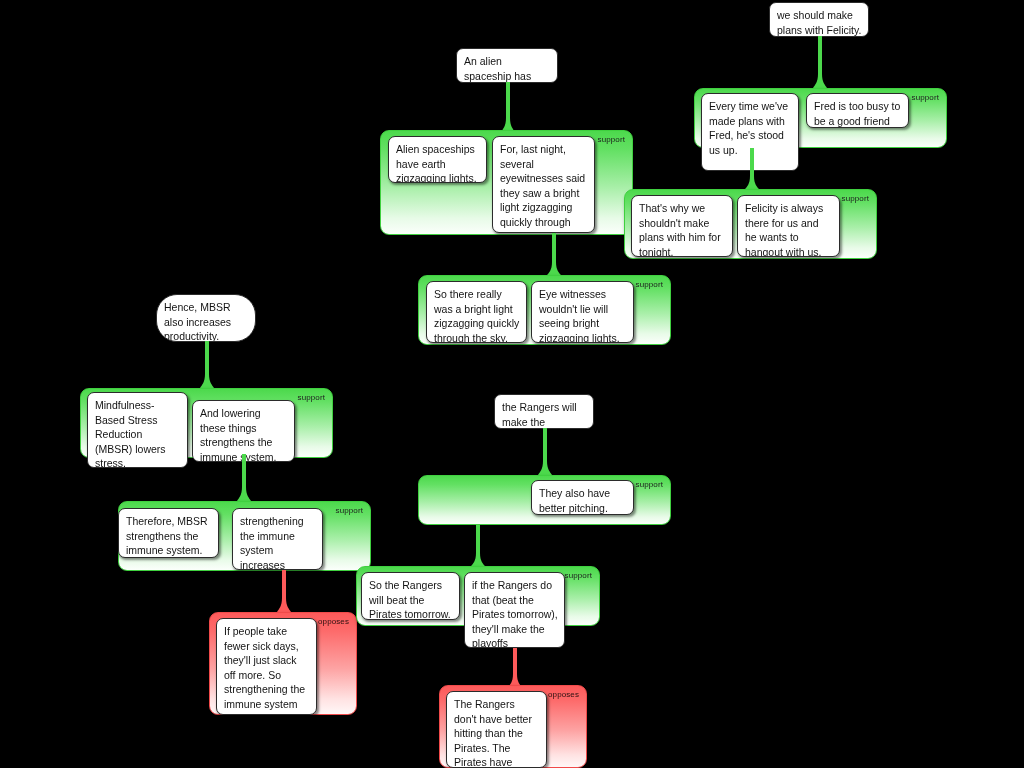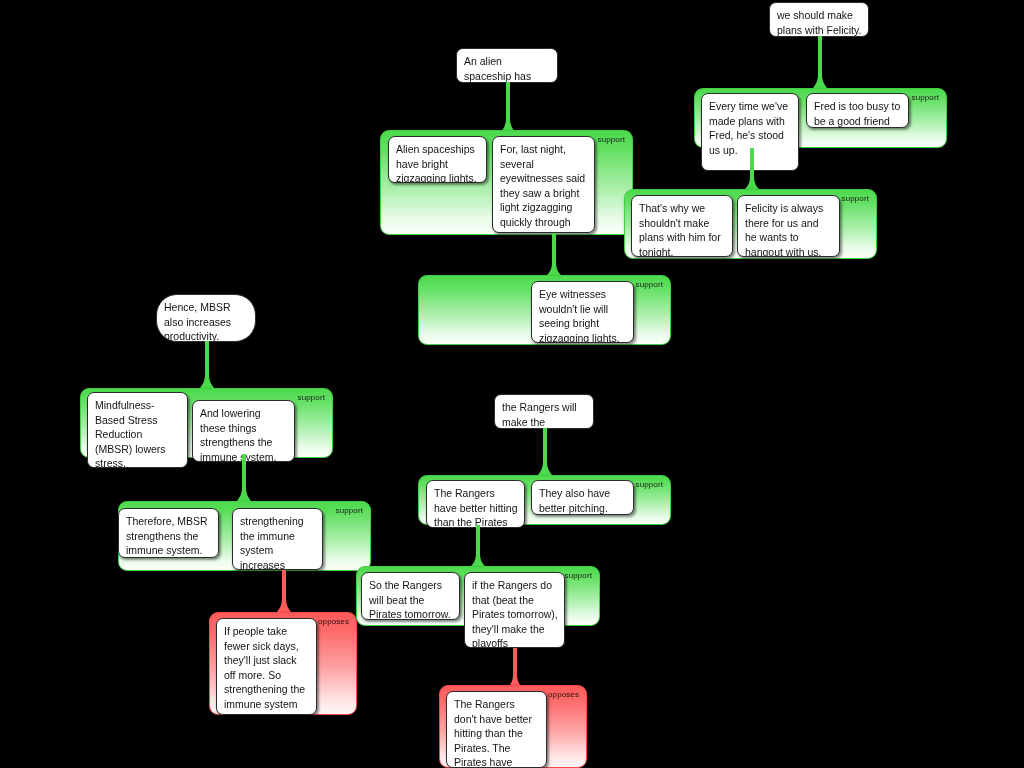--- a/index.html
+++ b/index.html
@@ -77,32 +77,33 @@
 
   <div class="conn" style="left:500px; top:82px;">
     <svg width="16" height="53" viewBox="0 0 16 53">
       <path d="M6,0 L10,0 L10,36 C10,44 13,47 15,50 L15,53 L1,53 L1,50 C3,47 6,44 6,36 Z" fill="#4cd94c"></path>
     </svg>
   </div>
 
   <div class="group support" style="left:380px; top:130px; width:253px; height:105px;">
     <span class="group-label">support</span>
   </div>
-  <div class="card" style="left:388px; top:136px; width:99px; height:47px;">Alien spaceships have bright zigzagging lights.</div>
+  <div class="card" style="left:388px; top:136px; width:99px; height:47px;">Alien spaceships have earth zigzagging lights.</div>
   <div class="card" style="left:492px; top:136px; width:103px; height:97px;">For, last night, several eyewitnesses said they saw a bright light zigzagging quickly through the sky.</div>
 
   <div class="conn" style="left:546px; top:233px;">
     <svg width="16" height="45" viewBox="0 0 16 45">
       <path d="M6,0 L10,0 L10,29 C10,37 13,40 15,42 L15,45 L1,45 L1,42 C3,40 6,37 6,29 Z" fill="#4cd94c"></path>
     </svg>
   </div>
 
   <div class="group support" style="left:418px; top:275px; width:253px; height:70px;">
     <span class="group-label">support</span>
   </div>
+  <div class="card" style="left:426px; top:281px; width:101px; height:62px;">So there really was a bright light zigzagging quickly through the sky.</div>
   <div class="card" style="left:531px; top:281px; width:103px; height:62px;">Eye witnesses wouldn't lie will seeing bright zigzagging lights.</div>
 
   <div class="card" style="left:769px; top:2px; width:100px; height:35px;">we should make plans with Felicity.</div>
 
   <div class="conn" style="left:812px; top:36px;">
     <svg width="16" height="55" viewBox="0 0 16 55">
       <path d="M6,0 L10,0 L10,38 C10,46 13,49 15,52 L15,55 L1,55 L1,52 C3,49 6,46 6,38 Z" fill="#4cd94c"></path>
     </svg>
   </div>
 
@@ -165,21 +166,20 @@
 
   <div class="conn" style="left:537px; top:428px;">
     <svg width="16" height="50" viewBox="0 0 16 50">
       <path d="M6,0 L10,0 L10,33 C10,41 13,44 15,47 L15,50 L1,50 L1,47 C3,44 6,41 6,33 Z" fill="#4cd94c"></path>
     </svg>
   </div>
 
   <div class="group support" style="left:418px; top:475px; width:253px; height:50px;">
     <span class="group-label">support</span>
   </div>
-  <div class="card" style="left:426px; top:480px; width:99px; height:48px;">The Rangers have better hitting than the Pirates</div>
   <div class="card" style="left:531px; top:480px; width:103px; height:35px;">They also have better pitching.</div>
 
   <div class="conn" style="left:470px; top:525px;">
     <svg width="16" height="44" viewBox="0 0 16 44">
       <path d="M6,0 L10,0 L10,28 C10,36 13,39 15,41 L15,44 L1,44 L1,41 C3,39 6,36 6,28 Z" fill="#4cd94c"></path>
     </svg>
   </div>
 
   <div class="group support" style="left:356px; top:566px; width:244px; height:60px;">
     <span class="group-label">support</span>

